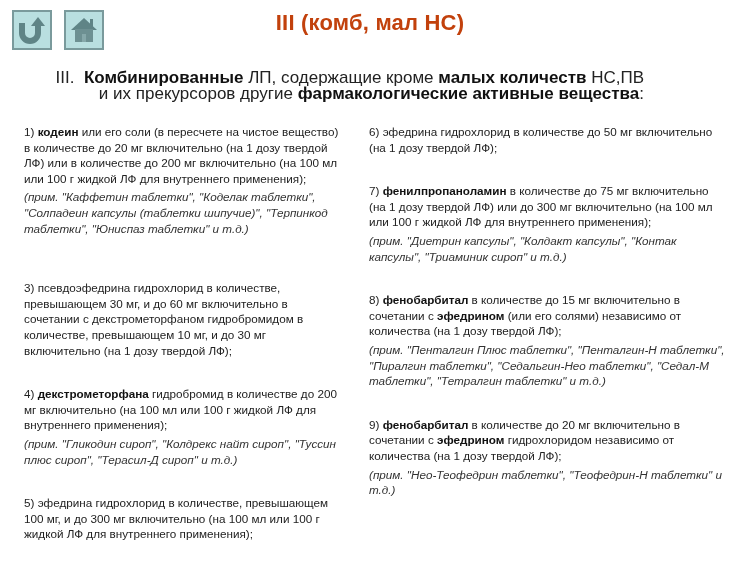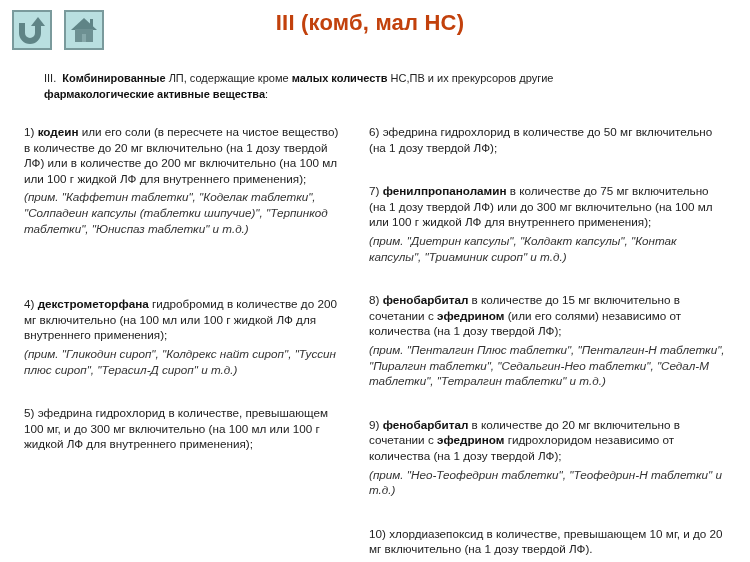--- a/index.html
+++ b/index.html
@@ -13,21 +13,21 @@
       display: flex; align-items: center; justify-content: center;
     }
     .nav-back { left: 12px; }
     .nav-home { left: 64px; }
     .title {
       position: absolute; top: 10px; left: 0; width: 740px; text-align: center;
       font-size: 22px; font-weight: bold; color: #c2410c; letter-spacing: 0.2px;
     }
     .intro {
       position: absolute; top: 70px; left: 44px; width: 600px;
-      font-size: 11px; line-height: 16px; color: #222;
+      font-size: 17px; line-height: 16px; color: #222; text-align: right;
     }
     .col { position: absolute; top: 118px; font-size: 11.7px; line-height: 15.6px; color: #222; }
     .col-left { left: 18px; width: 330px; }
     .col-right { left: 363px; width: 370px; }
     .item { margin: 6px; }
     .note { font-style: italic; color: #333; margin-top: 3px; }
     .gap { height: 16px; }
     b { font-weight: bold; color: #111; }
   </style>
 </head>
@@ -55,20 +55,23 @@
   <b>Комбинированные</b><span> ЛП, содержащие  кроме </span><b>малых количеств</b><span> НС,ПВ и их прекурсоров другие </span><b>фармакологические активные вещества</b><span>:</span>
 </div>
 
 <div class="col col-left">
   <div class="item">
     <span>1) </span><b>кодеин</b><span> или его соли (в пересчете на чистое вещество) в количестве до 20 мг включительно (на 1 дозу твердой ЛФ) или в количестве до 200 мг включительно (на 100 мл или 100 г жидкой ЛФ для внутреннего применения);</span>
     <div class="note">(прим. "Каффетин таблетки", "Коделак таблетки", "Солпадеин капсулы (таблетки шипучие)", "Терпинкод таблетки", "Юниспаз таблетки"  и т.д.)</div>
   </div>
   <div class="gap"></div>
   <div class="gap"></div>
+  <div class="item">
+    <span>3) </span><span>псевдоэфедрина гидрохлорид в количестве, превышающем  30 мг, и до 60 мг включительно в сочетании с декстрометорфаном гидробромидом в количестве, превышающем  10 мг, и до 30 мг включительно (на 1 дозу твердой ЛФ);</span>
+  </div>
   <div class="gap"></div>
   <div class="item">
     <span>4) </span><b>декстрометорфана</b><span> гидробромид в количестве до 200 мг включительно (на 100 мл или 100 г жидкой ЛФ для внутреннего применения);</span>
     <div class="note">(прим. "Гликодин сироп", "Колдрекс найт сироп", "Туссин плюс сироп", "Терасил-Д сироп" и т.д.)</div>
   </div>
   <div class="gap"></div>
   <div class="item">
     <span>5) </span><span>эфедрина гидрохлорид в количестве, превышающем 100 мг, и до 300 мг включительно (на 100 мл или 100 г жидкой ЛФ для внутреннего применения);</span>
   </div>
 </div>
@@ -86,16 +89,13 @@
   <div class="item">
     <span>8) </span><b>фенобарбитал</b><span> в количестве до 15 мг включительно в сочетании с </span><b>эфедрином</b><span> (или его солями) независимо от количества (на 1 дозу твердой ЛФ);</span>
     <div class="note">(прим. "Пенталгин Плюс таблетки", "Пенталгин-Н таблетки", "Пиралгин таблетки", "Седальгин-Нео таблетки", "Седал-М таблетки", "Тетралгин таблетки" и т.д.)</div>
   </div>
   <div class="gap"></div>
   <div class="item">
     <span>9) </span><b>фенобарбитал</b><span> в количестве до 20 мг включительно в сочетании с </span><b>эфедрином</b><span> гидрохлоридом независимо от количества (на 1 дозу твердой ЛФ);</span>
     <div class="note">(прим. "Нео-Теофедрин таблетки", "Теофедрин-Н таблетки" и т.д.)</div>
   </div>
   <div class="gap"></div>
-  <div class="item">
-    <span>10) </span><span>хлордиазепоксид в количестве, превышающем  10 мг, и до 20 мг включительно (на 1 дозу твердой ЛФ).</span>
-  </div>
 </div>
 
 </body></html>

